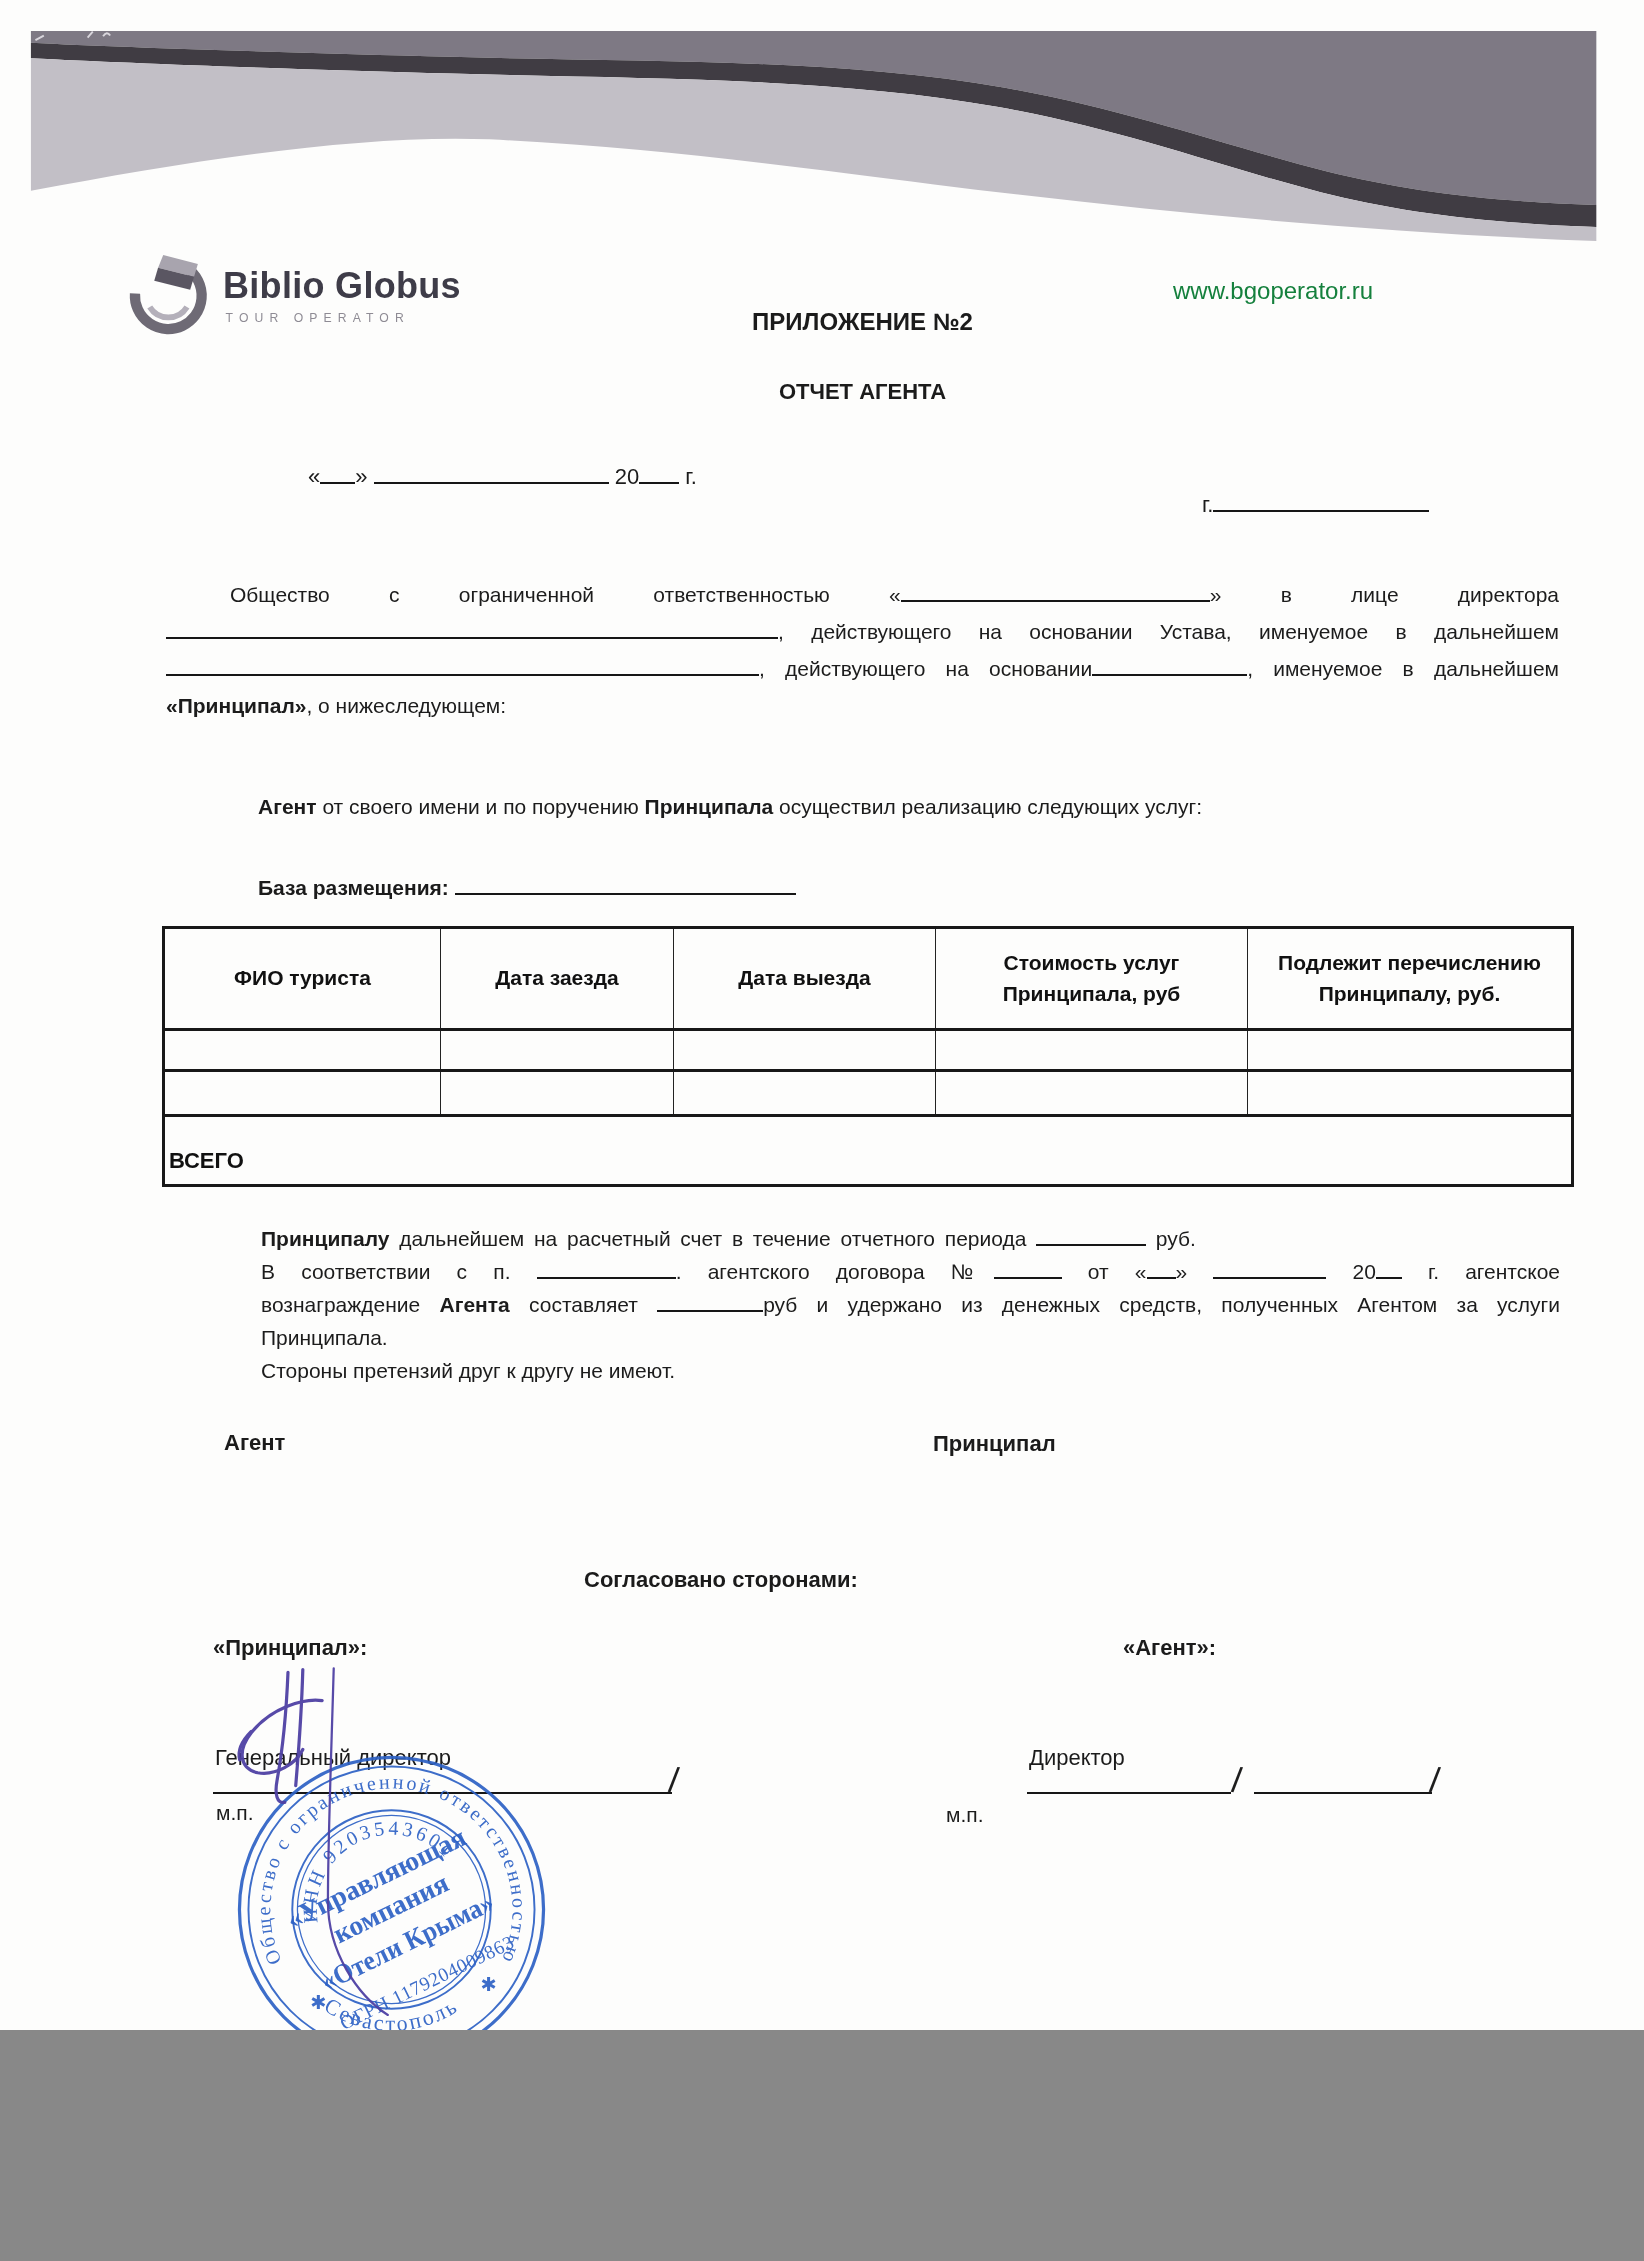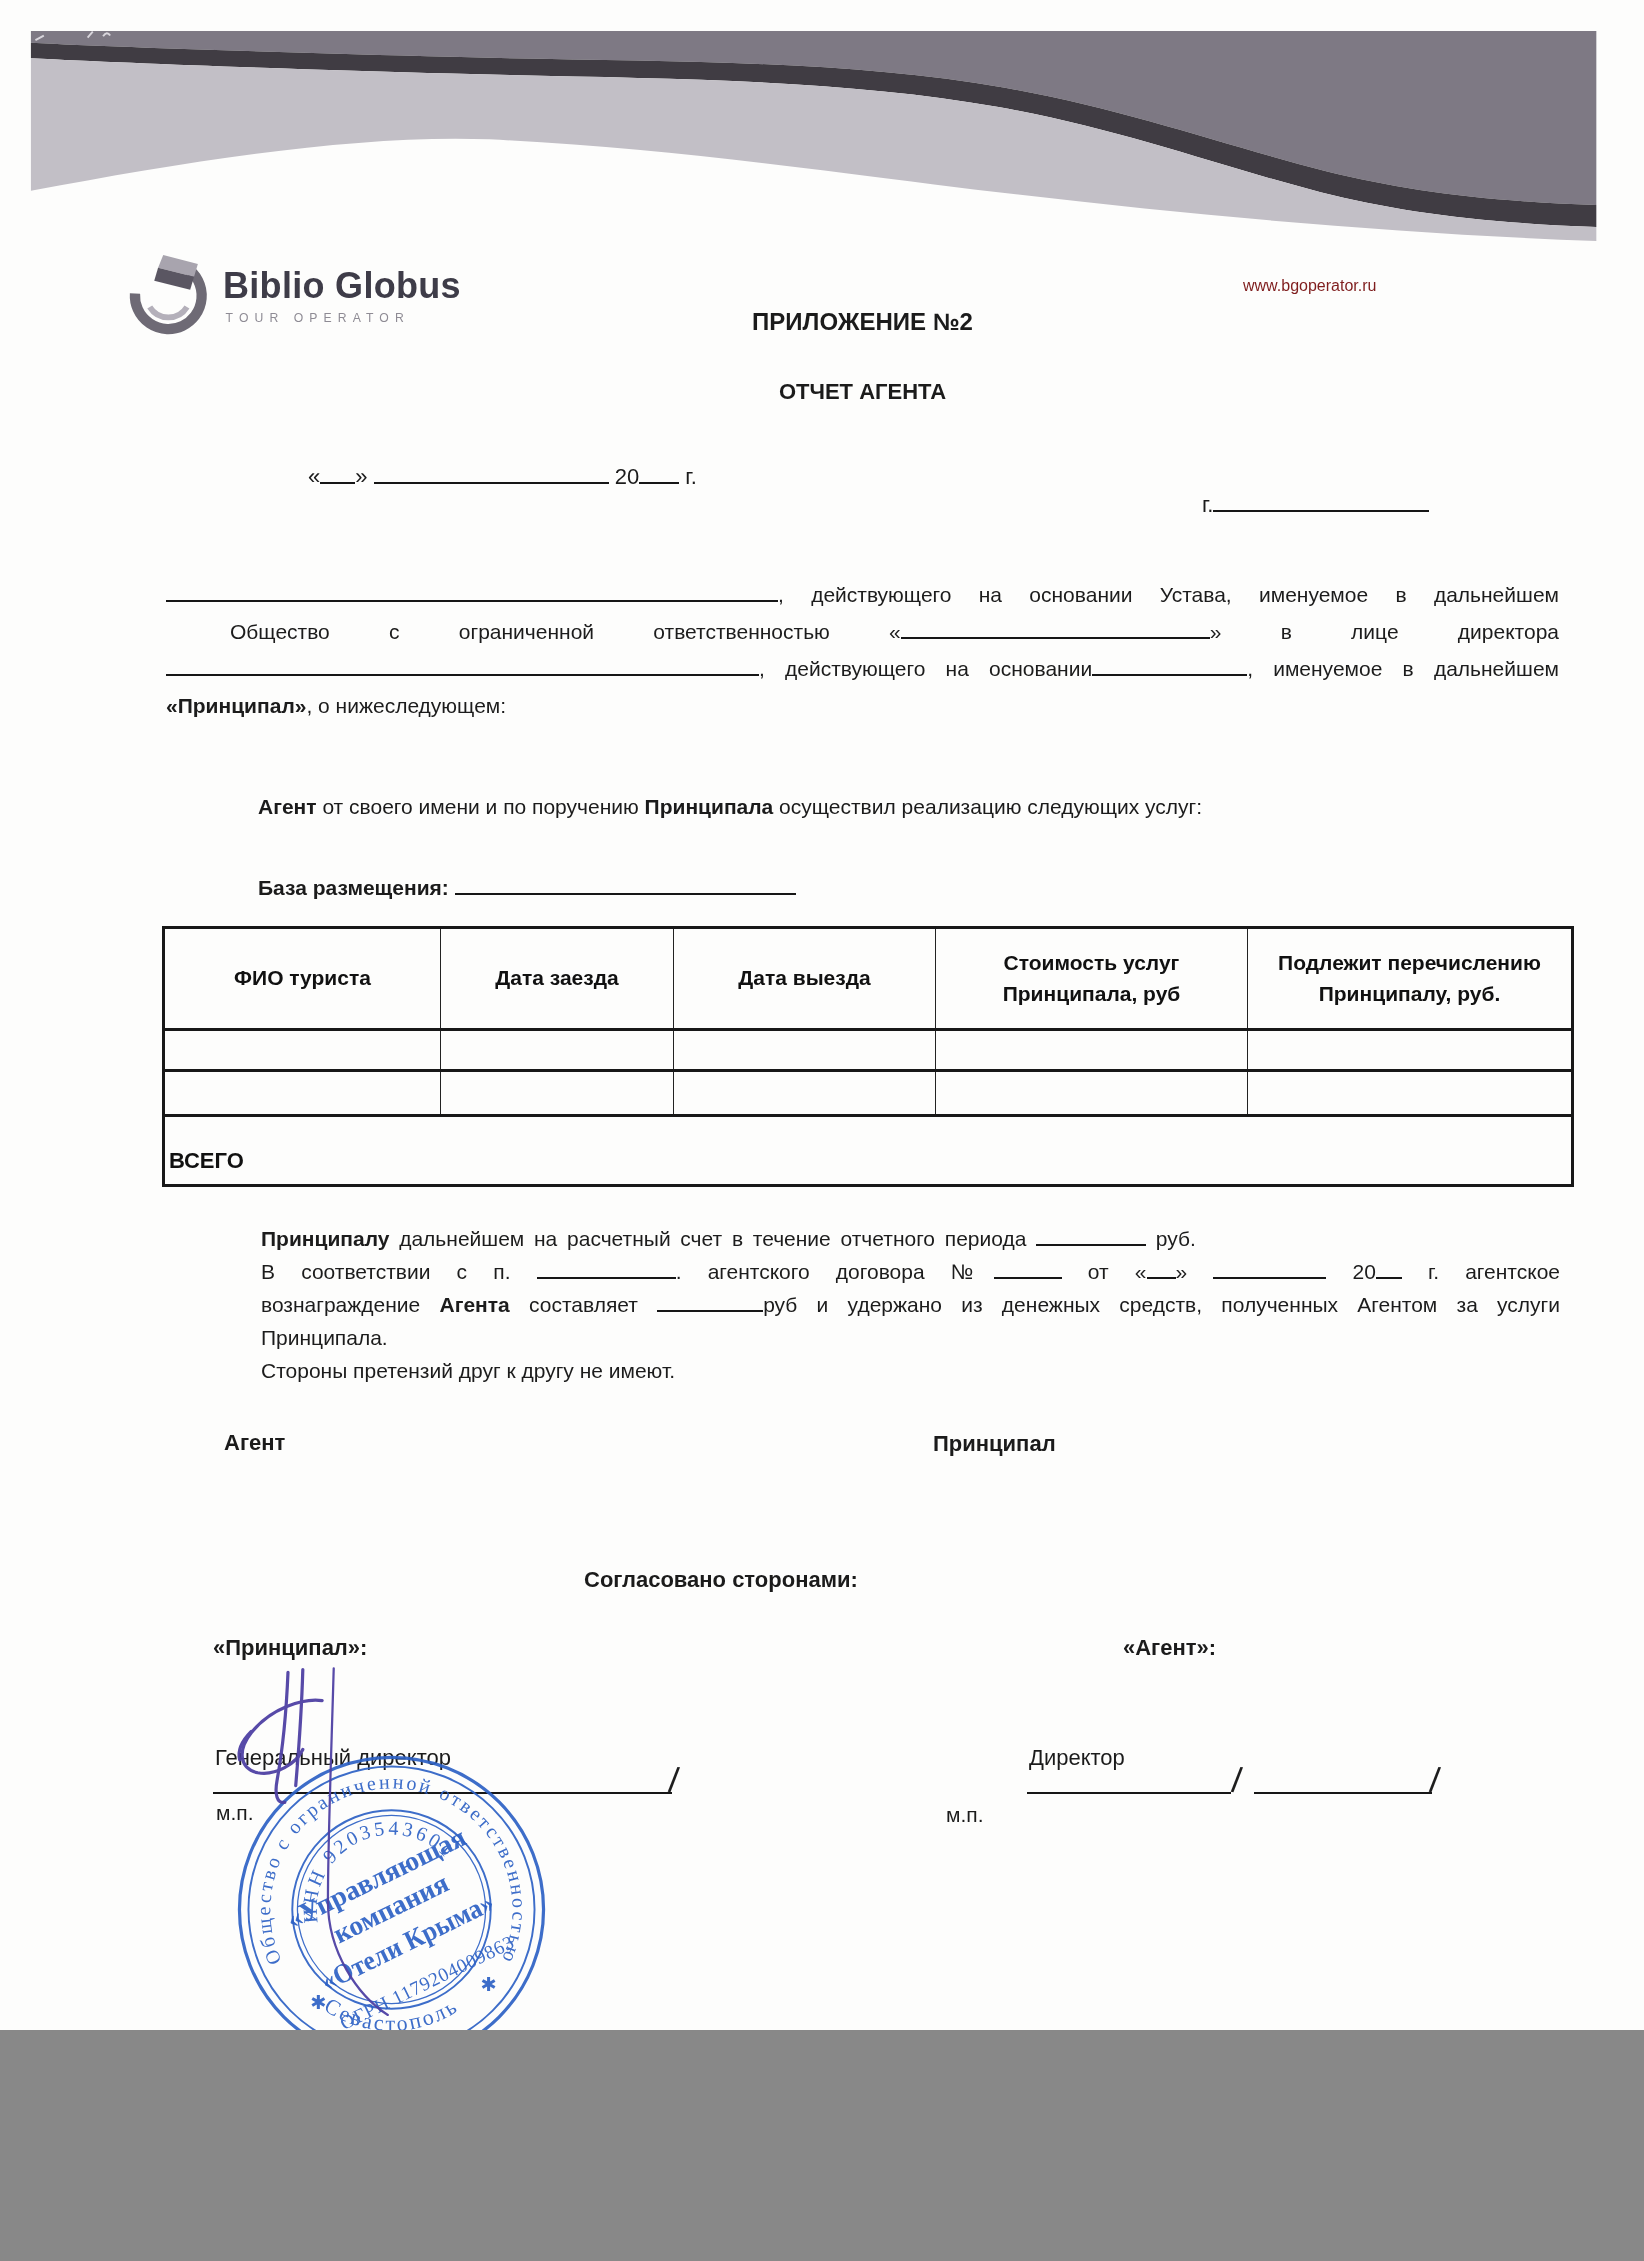--- a/index.html
+++ b/index.html
@@ -49,41 +49,41 @@
     <path d="M 96,27 A 52,52 0 1 1 14,66" fill="none" stroke="#6e6a75" stroke-width="16"></path>
     <path d="M 58,6 L 112,20 L 106,40 L 50,26 Z" fill="#a8a4ae"></path>
     <path d="M 50,26 L 106,40 L 100,60 L 44,46 Z" fill="#5a5662"></path>
     <path d="M 37,87 A 34,34 0 0 0 95,87" fill="none" stroke="#b4b0ba" stroke-width="9"></path>
   </svg>
   <div class="abs" style="left:223px;top:265px">
     <div style="font-size:36px;font-weight:bold;color:#3e3c48;letter-spacing:0.3px">Biblio Globus</div>
     <div style="font-size:12.2px;letter-spacing:6.1px;color:#8e8b94;margin-top:3.9px;margin-left:2.6px">TOUR OPERATOR</div>
   </div>
 
-  <div class="abs" style="left:1243px;top:277px;font-size:16px;color:#7f1d1d">www.bgoperator.ru</div>
+  <div class="abs" style="left:1173px;top:277px;font-size:24px;color:#15803d">www.bgoperator.ru</div>
 
   <div class="abs b" style="left:166px;top:308px;width:1393px;text-align:center;font-size:24px">ПРИЛОЖЕНИЕ №2</div>
   <div class="abs b" style="left:166px;top:379px;width:1393px;text-align:center;font-size:22px">ОТЧЕТ АГЕНТА</div>
 
   <div class="abs" style="left:308px;top:464px;font-size:22px">
     <span>«</span><span class="blank" style="width:35px"></span><span>»</span>
     <span class="blank" style="width:235px"></span>
     <span>20</span><span class="blank" style="width:40px"></span>
     <span>г.</span>
   </div>
   <div class="abs" style="left:1202px;top:492px;font-size:22px">
     <span>г.</span><span class="blank" style="width:216px"></span>
   </div>
 
   <div class="para" style="left:166px;top:583px;width:1393px">
+    <div class="jline" style="text-indent:64px">
+      <span>Общество с ограниченной ответственностью «</span><span class="blank" style="width:309px"></span><span>» в лице директора</span>
+    </div>
     <div class="jline">
       <span class="blank" style="width:612px"></span><span>, действующего на основании Устава, именуемое в дальнейшем</span>
-    </div>
-    <div class="jline" style="text-indent:64px">
-      <span>Общество с ограниченной ответственностью «</span><span class="blank" style="width:309px"></span><span>» в лице директора</span>
     </div>
     <div class="jline">
       <span class="blank" style="width:593px"></span><span>, действующего на основании</span><span class="blank" style="width:155px"></span><span>, именуемое в дальнейшем</span>
     </div>
     <div class="lline">
       <span class="b">«Принципал»</span><span>, о нижеследующем:</span>
     </div>
   </div>
 
   <div class="abs" style="left:258px;top:795px;font-size:21px">

